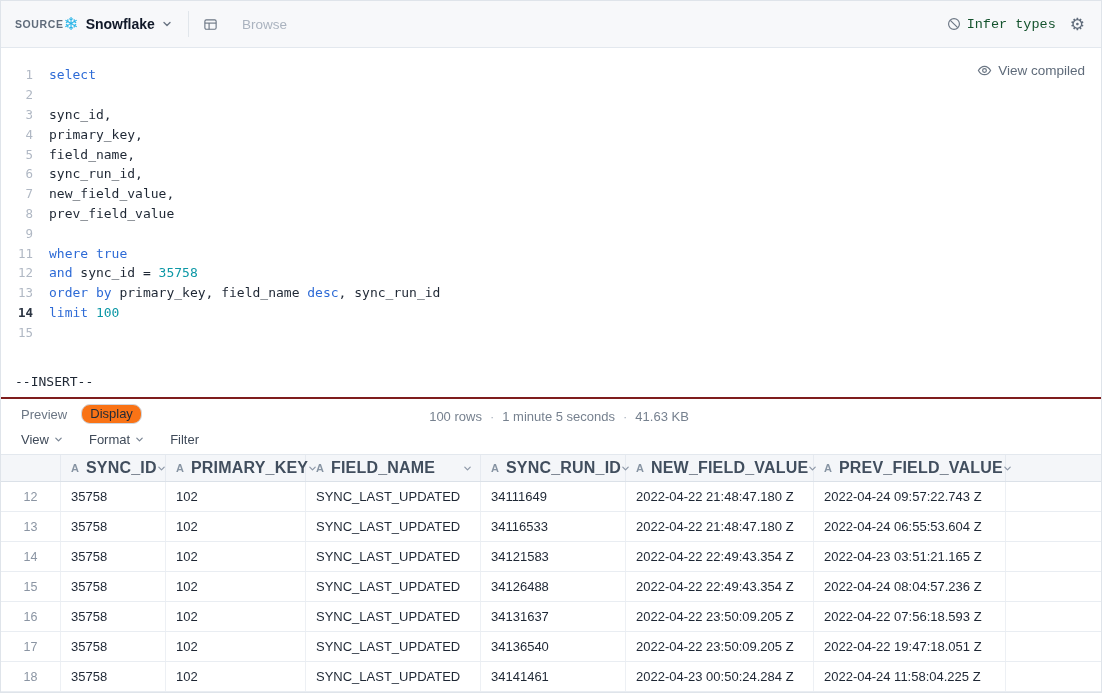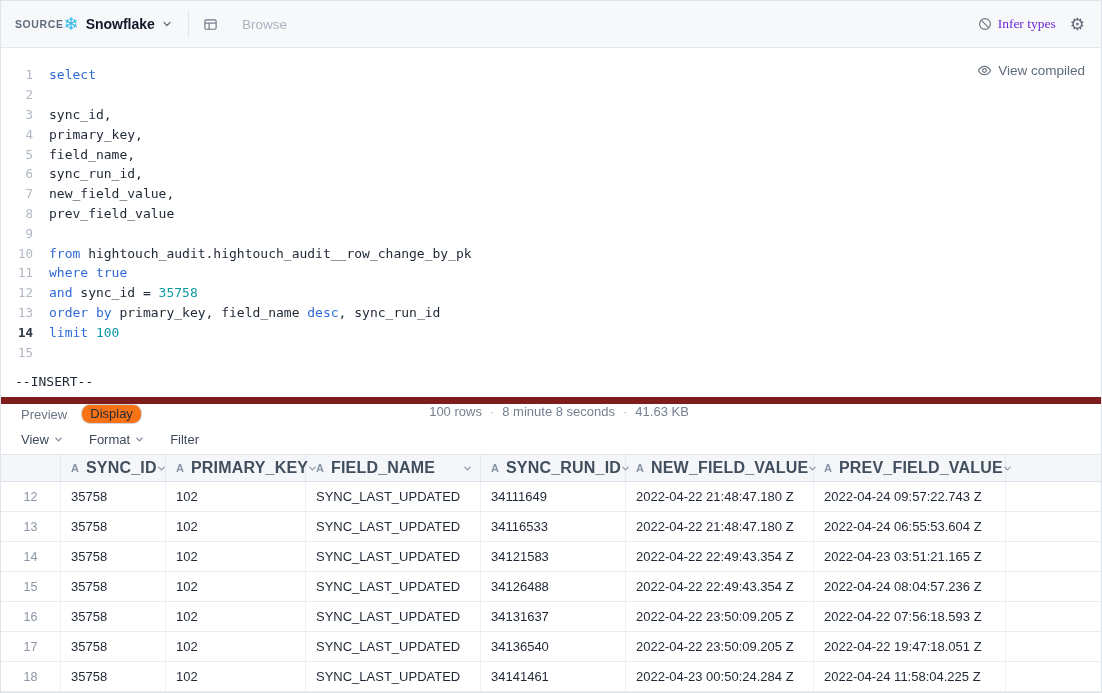--- a/index.html
+++ b/index.html
@@ -11,37 +11,37 @@
   
   .topbar { flex:0 0 47px; background:#f7f8fa; border-bottom:1px solid #e3e8ee; display:flex; align-items:center; padding:0 16px 0 14px; }
   .source-label { font-size:10.5px; font-weight:600; letter-spacing:.6px; color:#5f6b7a; }
   .source-picker { display:flex; align-items:center; gap:7px; cursor:pointer; }
   .snowflake-glyph { color:var(--snowflake-blue,#29b5e8); font-size:18px; line-height:1; }
   .source-name { font-size:14px; font-weight:700; color:#101828; }
   .chev { color:#6b7684; display:inline-flex; align-items:center; }
   .topbar-divider { width:1px; height:26px; background:#e1e6eb; margin:0 14px 0 16px; }
   .browse-btn { display:flex; align-items:center; gap:24px; background:none; border:none; color:#aab3bf; font-size:13.5px; font-family:inherit; cursor:default; }
   .spacer { flex:1; }
-  .infer-btn { display:flex; align-items:center; gap:6px; background:none; border:none; color:#6d28d9; font-size:13.5px; font-family:Liberation Serif, serif; cursor:pointer; }
+  .infer-btn { display:flex; align-items:center; gap:6px; background:none; border:none; color:#14532d; font-size:13.5px; font-family:Liberation Mono, monospace; cursor:pointer; }
   .gear-glyph { font-size:17px; color:#5f6b7a; margin-left:14px; line-height:1; cursor:pointer; }
 
   
   .editor { flex:1 1 auto; position:relative; background:#fff; padding-top:17px; overflow:hidden; }
   .code-line { display:flex; height:19.8px; align-items:center; }
   .line-num { flex:0 0 32px; width:32px; text-align:right; font-family:"DejaVu Sans Mono",monospace; font-size:12.5px; color:#b0b8c4; }
   .line-num.active { color:#2b3442; font-weight:700; }
   .line-code { font-family:"DejaVu Sans Mono",monospace; font-size:13px; white-space:pre; padding-left:16px; }
   .tok-kw { color:var(--keyword-blue,#2e6bd6); }
   .tok-num { color:var(--number-teal,#0d98a6); }
   .tok-id { color:#1e2734; }
   .view-compiled { position:absolute; top:15px; right:16px; display:flex; align-items:center; gap:6px; background:none; border:none; color:#5f6b7a; font-size:13.5px; font-family:inherit; cursor:pointer; }
   .mode-indicator { position:absolute; left:14px; bottom:8px; font-family:"DejaVu Sans Mono",monospace; font-size:13px; color:#1e2734; }
 
   
-  .statusbar { flex:0 0 27px; display:flex; align-items:flex-start; padding:0 20px; position:relative; border-top:7px solid #7f1d1d; }
+  .statusbar { flex:0 0 27px; display:flex; align-items:flex-end; padding:0 20px; position:relative; border-top:2px solid #7f1d1d; }
   .tabs { display:flex; align-items:center; gap:14px; z-index:1; }
   .tab { font-size:13px; color:#6b7684; cursor:pointer; }
   .tab.active { background:#f97316; border:1px solid #cfd7e0; border-radius:9px; padding:1px 8px 2px; color:#1f2a37; }
   .stats { position:absolute; left:16px; right:0; display:flex; justify-content:center; align-items:center; gap:8px; font-size:13px; color:#76818f; pointer-events:none; }
   .dot { color:#aab3bf; }
 
   
   .grid-toolbar { flex:0 0 30px; display:flex; align-items:center; gap:26px; padding:0 20px; }
   .tool-btn { display:flex; align-items:center; gap:5px; background:none; border:none; color:#3f4a59; font-size:13px; font-family:inherit; cursor:pointer; }
   .tool-btn .chev { color:#7a8594; }
@@ -137,24 +137,20 @@
         </div>
         <div class="code-line">
           <span class="line-num">8</span>
           <span class="line-code"><span class="tok-id">prev_field_value</span></span>
         </div>
         <div class="code-line">
           <span class="line-num">9</span>
           <span class="line-code"></span>
         </div>
         <div class="code-line">
-          <span class="line-num">10</span>
-          <span class="line-code"><span class="tok-kw">from</span><span class="tok-id"> hightouch_audit.hightouch_audit__row_change_by_pk</span></span>
-        </div>
-        <div class="code-line">
           <span class="line-num">11</span>
           <span class="line-code"><span class="tok-kw">where</span><span class="tok-id"> </span><span class="tok-kw">true</span></span>
         </div>
         <div class="code-line">
           <span class="line-num">12</span>
           <span class="line-code"><span class="tok-kw">and</span><span class="tok-id"> sync_id = </span><span class="tok-num">35758</span></span>
         </div>
         <div class="code-line">
           <span class="line-num">13</span>
           <span class="line-code"><span class="tok-kw">order by</span><span class="tok-id"> primary_key, field_name </span><span class="tok-kw">desc</span><span class="tok-id">, sync_run_id</span></span>
@@ -181,21 +177,21 @@
   </section>
 
   <div class="statusbar">
     <div class="tabs">
       <span class="tab">Preview</span>
       <span class="tab active">Display</span>
     </div>
     <div class="stats">
         <span class="stat">100 rows</span>
         <span class="dot">·</span>
-        <span class="stat">8 minute 8 seconds</span>
+        <span class="stat">1 minute 5 seconds</span>
         <span class="dot">·</span>
         <span class="stat">41.63 KB</span>
       </div>
   </div>
 
   <div class="grid-toolbar">
     <button class="tool-btn">
       <span>View</span>
       <span class="chev">
         <svg width="9" height="9" viewBox="0 0 10 10">

